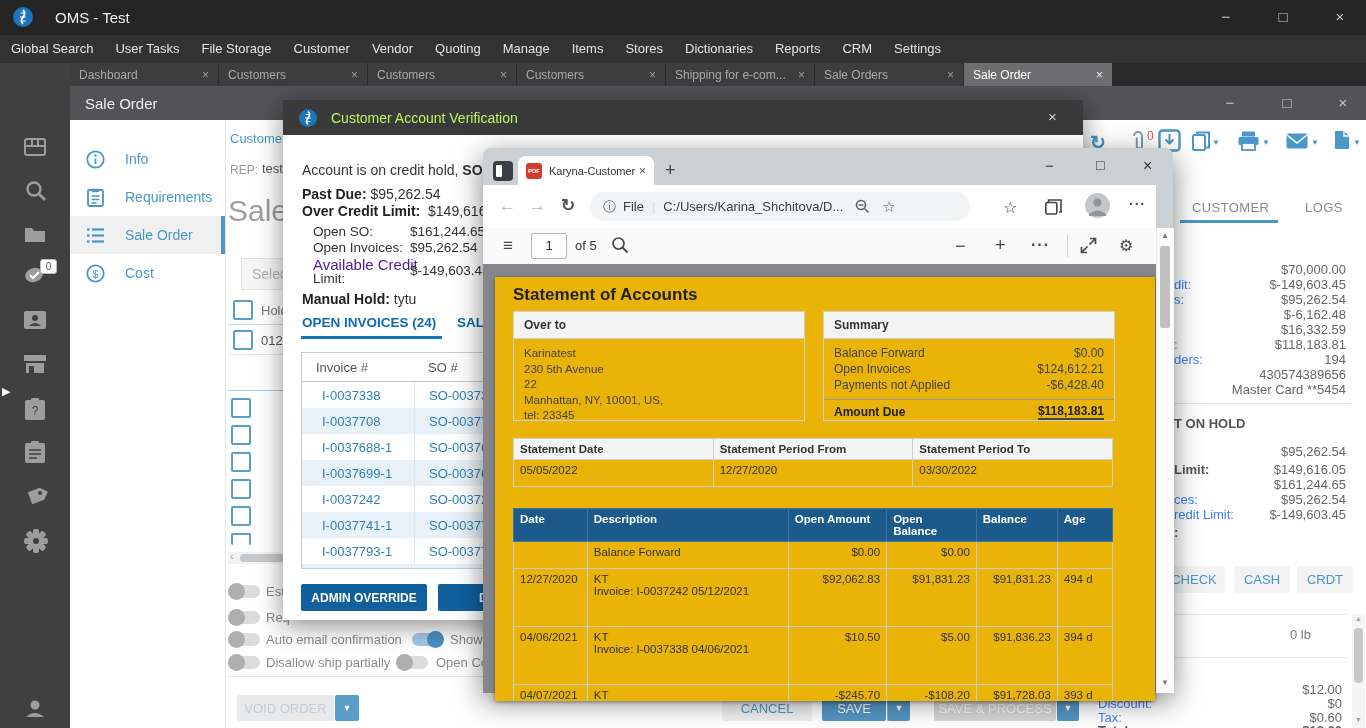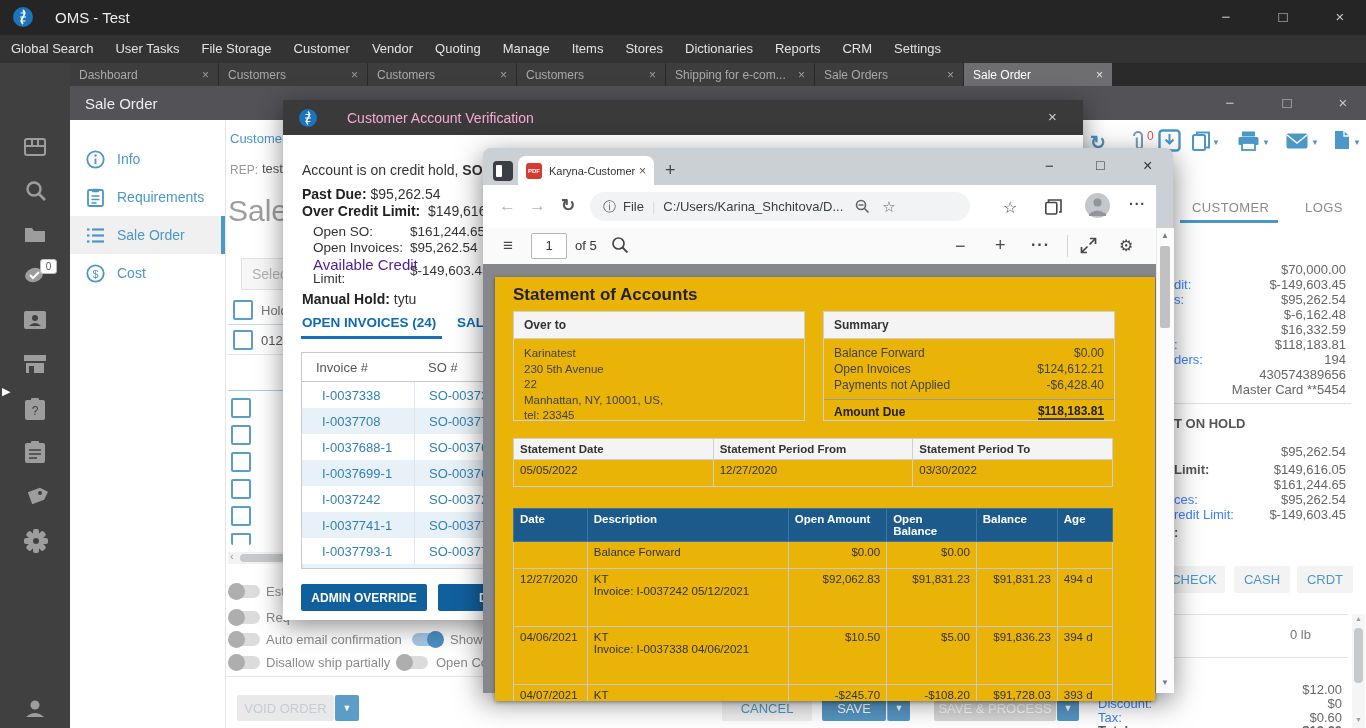--- a/index.html
+++ b/index.html
@@ -17,21 +17,21 @@
         border-right:1px solid #2a2a2b;white-space:nowrap;overflow:hidden}
   .otab.active{background:#6e6e70;color:#fff}
   .otab .x{font-size:12px;color:#9d9d9d;margin-left:6px}
   .winbtn{color:#c9c9c9;font-size:15px;line-height:18px;text-align:center;width:20px}
   
   .rail{left:0;top:63px;width:70px;height:665px;background:#404041}
   .rail svg{display:block}
   
   .so-header{left:70px;top:86px;width:1296px;height:34px;background:#525257;color:#ededed;font-size:15px}
   .navitem{position:absolute;left:0;width:155px;height:38px;display:flex;align-items:center;color:#4a97c8;font-size:14px}
-  .navitem .lbl{margin-left:12px}
+  .navitem .lbl{margin-left:20px}
   .navitem.sel{background:#f0f0f0;border-right:4px solid #4a97c8;box-sizing:border-box}
   .cb{position:absolute;width:16px;height:16px;border:2px solid #5b9dc9;border-radius:2px;background:#fff}
   .tog{position:absolute;width:30px;height:13px;border-radius:7px;background:#dcdcdc}
   .tog::after{content:"";position:absolute;width:17px;height:17px;border-radius:50%;background:#aeaeae;top:-2px;left:-2px}
   .tog.on{background:#a5c8e4}
   .tog.on::after{left:auto;right:-2px;background:#4a90c4}
   .graylab{color:#8a8a8a;font-size:13px;white-space:nowrap}
   .pvrow{position:absolute;left:1174px;width:172px;height:15px;display:flex;justify-content:space-between;font-size:13px}
   .pvrow .l{color:#3b82f6}.pvrow .v{color:#666}
   .paybtn{position:absolute;height:27px;background:#f3f3f3;color:#4a97c8;font-size:13px;
@@ -437,21 +437,21 @@
     <span style="position:absolute;left:3px;top:102px;color:#a0a0a0;font-size:7px">▼</span>
   </div>
 
   <div class="ab dialog">
     <div class="dlg-title flex">
       <svg style="margin-left:16px" width="18" height="18">
         <circle cx="9" cy="9" r="9" fill="#1b74bc"></circle>
         <path d="M9 2.5 q2.8 2.8 0 6.5 q-2.8 3.7 0 6.5" stroke="#fff" stroke-width="1.6" fill="none"></path>
         <path d="M6.5 5.5 h5 M6 9 h6 M6.5 12.5 h5" stroke="#fff" stroke-width="0.9" fill="none"></path>
       </svg>
-      <span style="margin-left:30px;color:#f9a8d4;font-size:14px">Customer Account Verification</span>
+      <span style="margin-left:14px;color:#bef264;font-size:14px">Customer Account Verification</span>
       <span class="ab" style="left:765px;top:8px;color:#cfcfcf;font-size:15px">×</span>
     </div>
     <div class="ab" style="left:19px;top:62px;font-size:14px;color:#333;white-space:nowrap">
       <span>Account is on credit hold, </span><b>SO-005</b>
     </div>
     <div class="ab" style="left:19px;top:86px;font-size:14px;color:#222;white-space:nowrap">
       <b>Past Due:</b> <span style="color:#333">$95,262.54</span>
     </div>
     <div class="ab" style="left:19px;top:103px;font-size:14px;color:#222;white-space:nowrap">
       <b>Over Credit Limit:</b>&nbsp; <span style="color:#333">$149,616.05</span>

